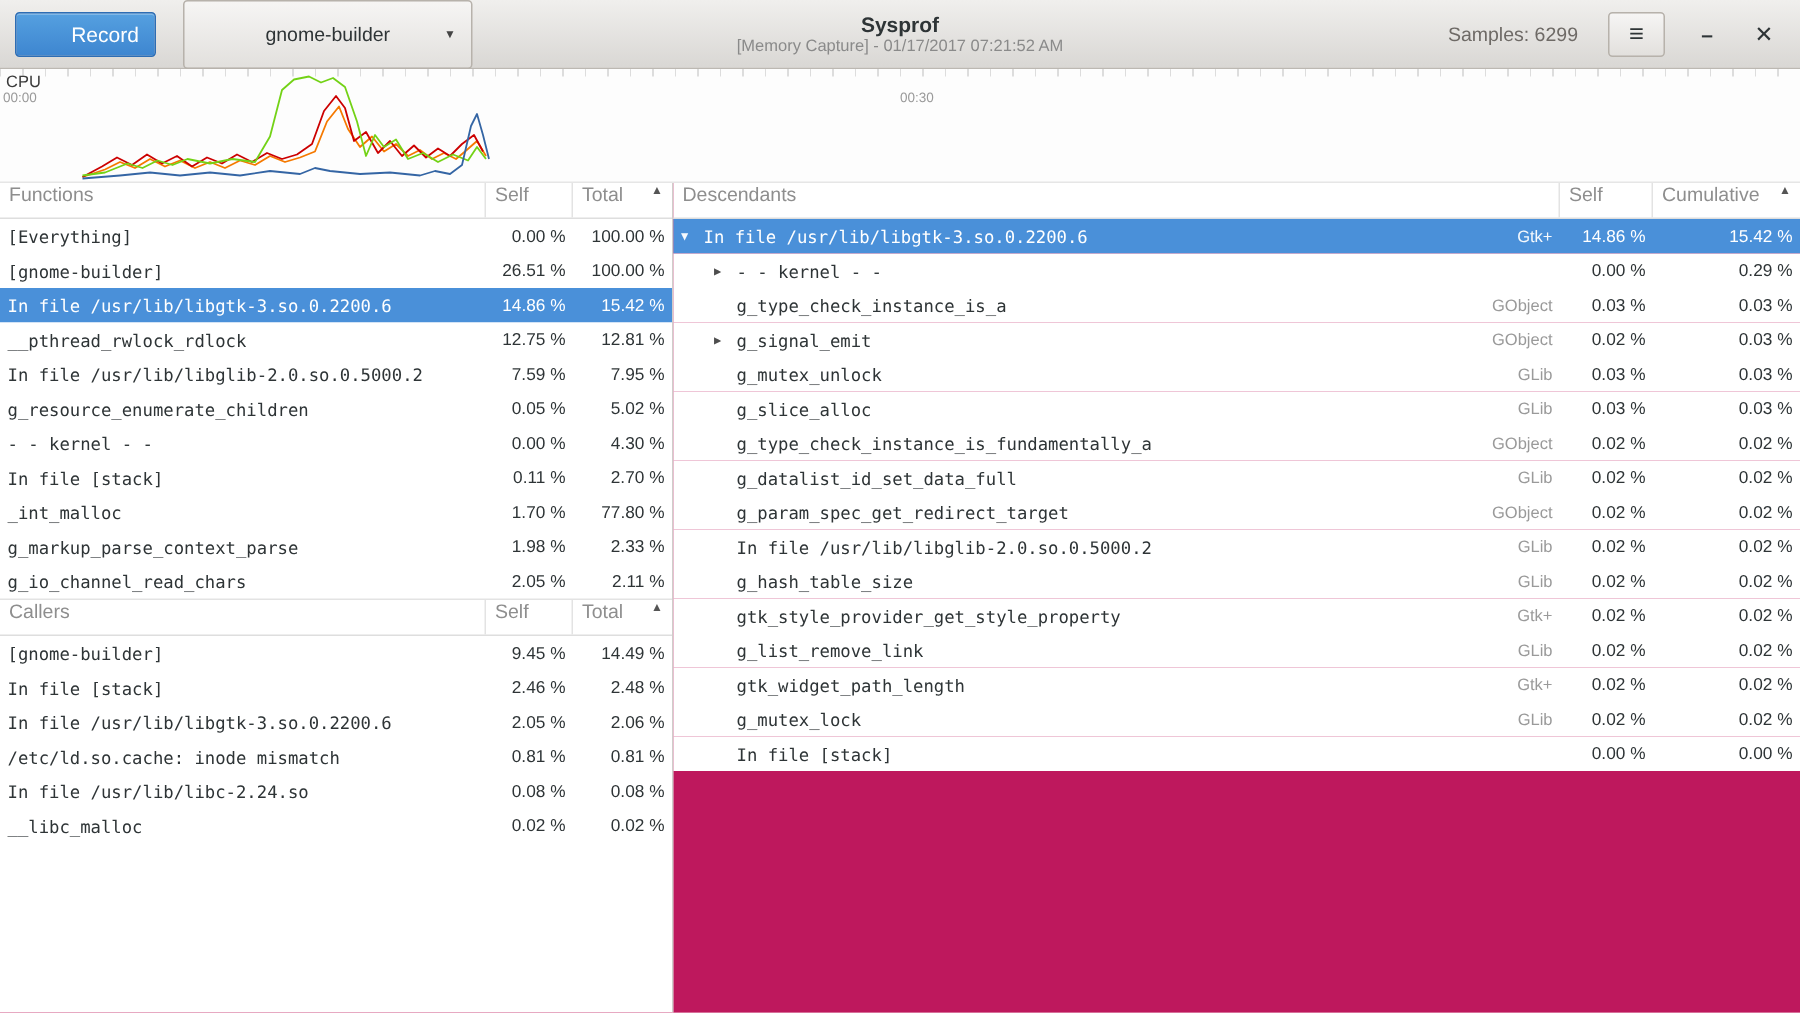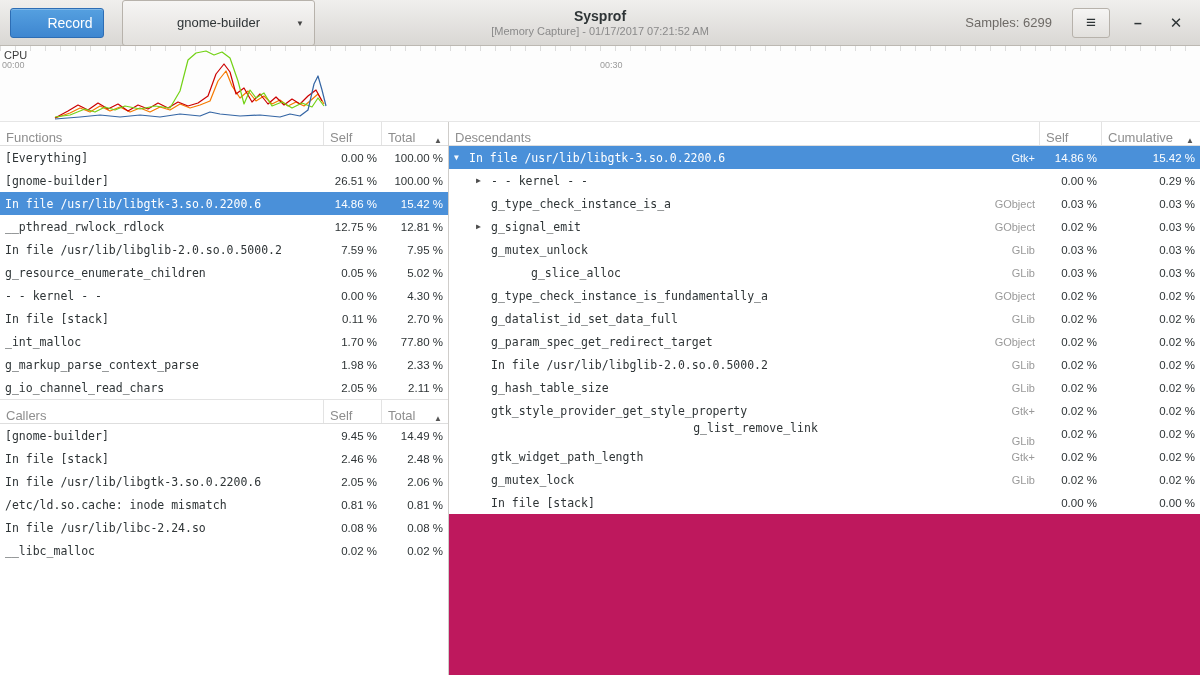--- a/index.html
+++ b/index.html
@@ -51,21 +51,21 @@
   .ticklab.t0 { left: 2px; top: 14px; }
   .ticklab.t1 { left: 600px; top: 14px; }
   .cpu-graph svg { position: absolute; left: 0; top: 0; }
 
   
   .content { flex: 1; min-height: 0; display: flex; }
   .left-panel { width: 449px; flex: none; border-right: 1px solid #cfcdca; display: flex; flex-direction: column; background: #fff; }
   .right-panel { flex: 1; min-width: 0; display: flex; flex-direction: column; background: #be185d; }
 
   .thead { height: 24px; flex: none; display: flex; align-items: stretch; font-size: 13px; color: #8e8e8e; border-bottom: 1px solid #dedede; background: #fff; }
-  .hcell { display: flex; align-items: flex-end; padding: 0 6px; border-right: 1px solid #e3e3e3; }
+  .hcell { display: flex; align-items: flex-start; padding: 0 6px; border-right: 1px solid #e3e3e3; }
   .hcell:last-child { border-right: none; }
   .hcell.sorted { justify-content: space-between; }
   .sort-arrow { font-size: 8px; color: #555; margin-left: 6px; }
 
   .col-name { flex: 1; min-width: 0; }
   .col-self { width: 58px; flex: none; }
   .col-total { width: 66px; flex: none; }
   .col-self-r { width: 62px; flex: none; }
   .col-cum { width: 98px; flex: none; }
 
@@ -300,21 +300,21 @@
           <div class="trow">
             <div class="cell name" style="padding-left: 27px;">
               <span class="expander"></span>
               <span class="fn-label">g_mutex_unlock</span>
               <span class="lib-label">GLib</span>
             </div>
             <div class="cell num col-self-r">0.03 %</div>
             <div class="cell num col-cum">0.03 %</div>
           </div>
           <div class="trow">
-            <div class="cell name" style="padding-left: 27px; gap: 40px;">
+            <div class="cell name" style="padding-left: 27px;">
               <span class="expander"></span>
               <span class="fn-label">g_slice_alloc</span>
               <span class="lib-label">GLib</span>
             </div>
             <div class="cell num col-self-r">0.03 %</div>
             <div class="cell num col-cum">0.03 %</div>
           </div>
           <div class="trow">
             <div class="cell name" style="padding-left: 27px;">
               <span class="expander"></span>
@@ -363,21 +363,21 @@
           <div class="trow">
             <div class="cell name" style="padding-left: 27px;">
               <span class="expander"></span>
               <span class="fn-label">gtk_style_provider_get_style_property</span>
               <span class="lib-label">Gtk+</span>
             </div>
             <div class="cell num col-self-r">0.02 %</div>
             <div class="cell num col-cum">0.02 %</div>
           </div>
           <div class="trow">
-            <div class="cell name" style="padding-left: 27px; flex-direction: column;">
+            <div class="cell name" style="padding-left: 27px;">
               <span class="expander"></span>
               <span class="fn-label">g_list_remove_link</span>
               <span class="lib-label">GLib</span>
             </div>
             <div class="cell num col-self-r">0.02 %</div>
             <div class="cell num col-cum">0.02 %</div>
           </div>
           <div class="trow">
             <div class="cell name" style="padding-left: 27px;">
               <span class="expander"></span>

